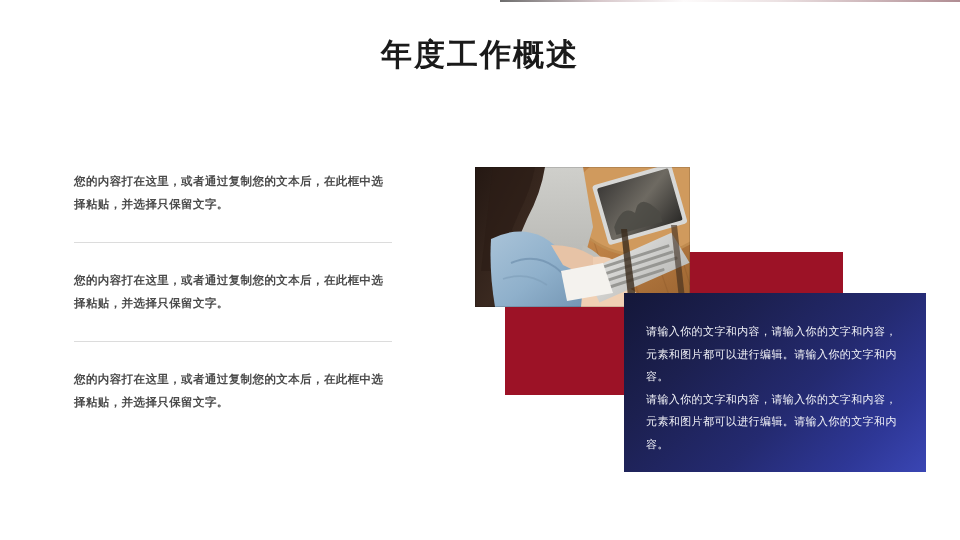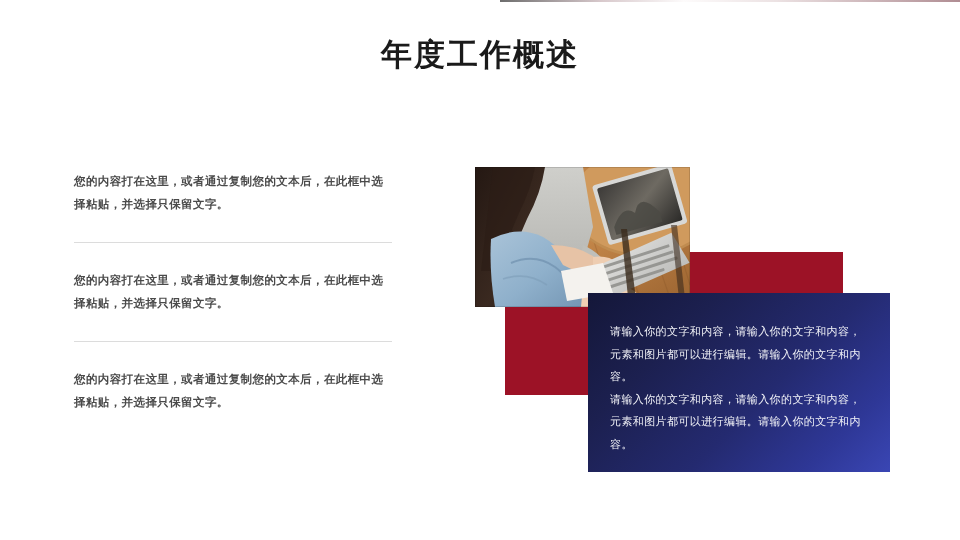--- a/index.html
+++ b/index.html
@@ -105,21 +105,21 @@
     width: 215px; height: 140px;
     z-index: 15;
     overflow: hidden;
     background: #b8a18a;
   }
   .photo svg { display: block; }
 
   
   .blue-box {
     position: absolute;
-    left: 588px; top: 293px;
+    left: 624px; top: 293px;
     width: 302px; height: 179px;
     background: linear-gradient(135deg, #141739 0%, #1c2050 28%, #242a70 58%, #2e3796 82%, #3a46b4 100%);
     z-index: 25;
     box-sizing: border-box;
     padding: 27px 26px 0 22px;
   }
   .blue-para {
     margin: 0;
     font-size: 11px;
     line-height: 22.5px;

